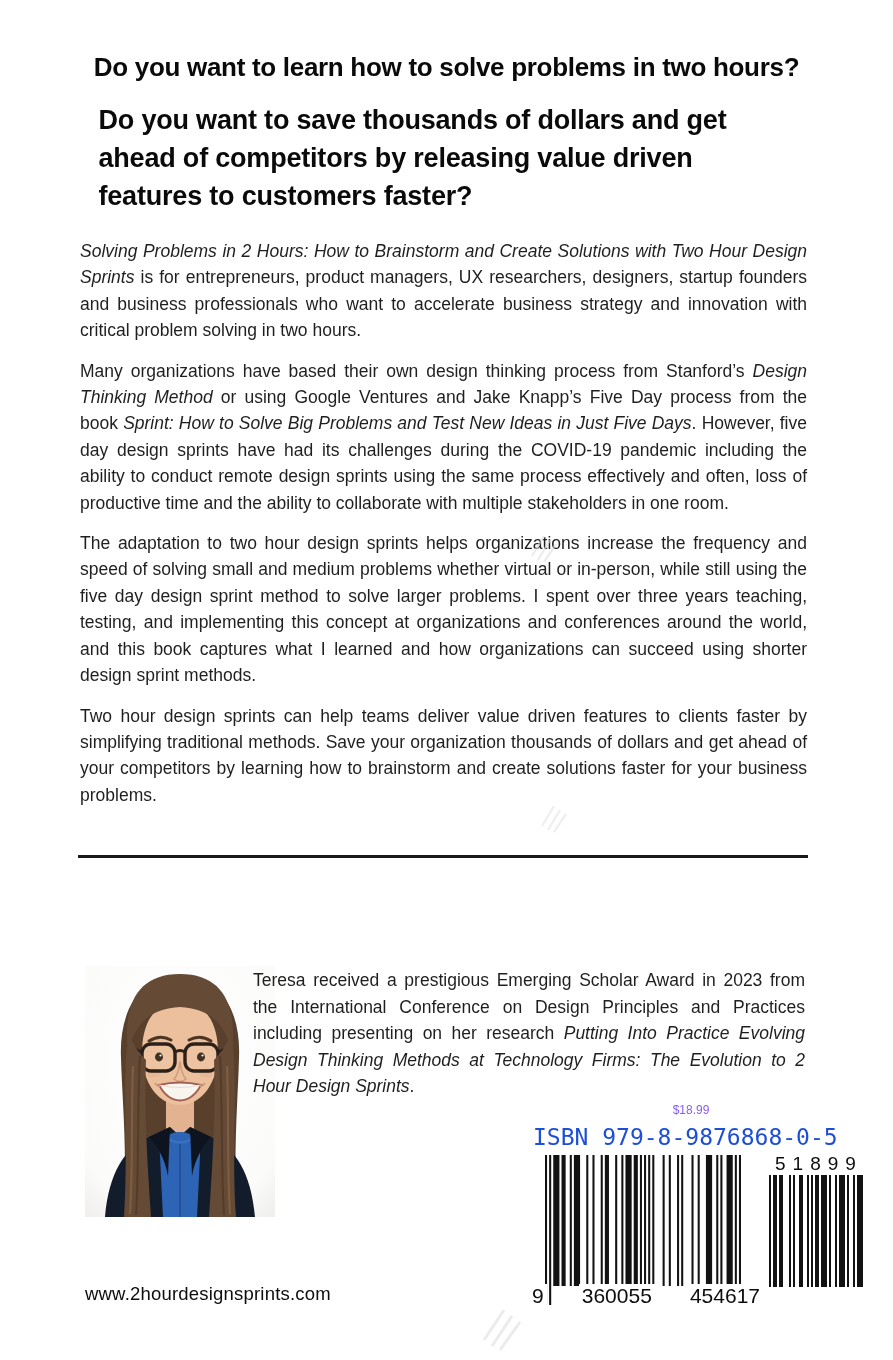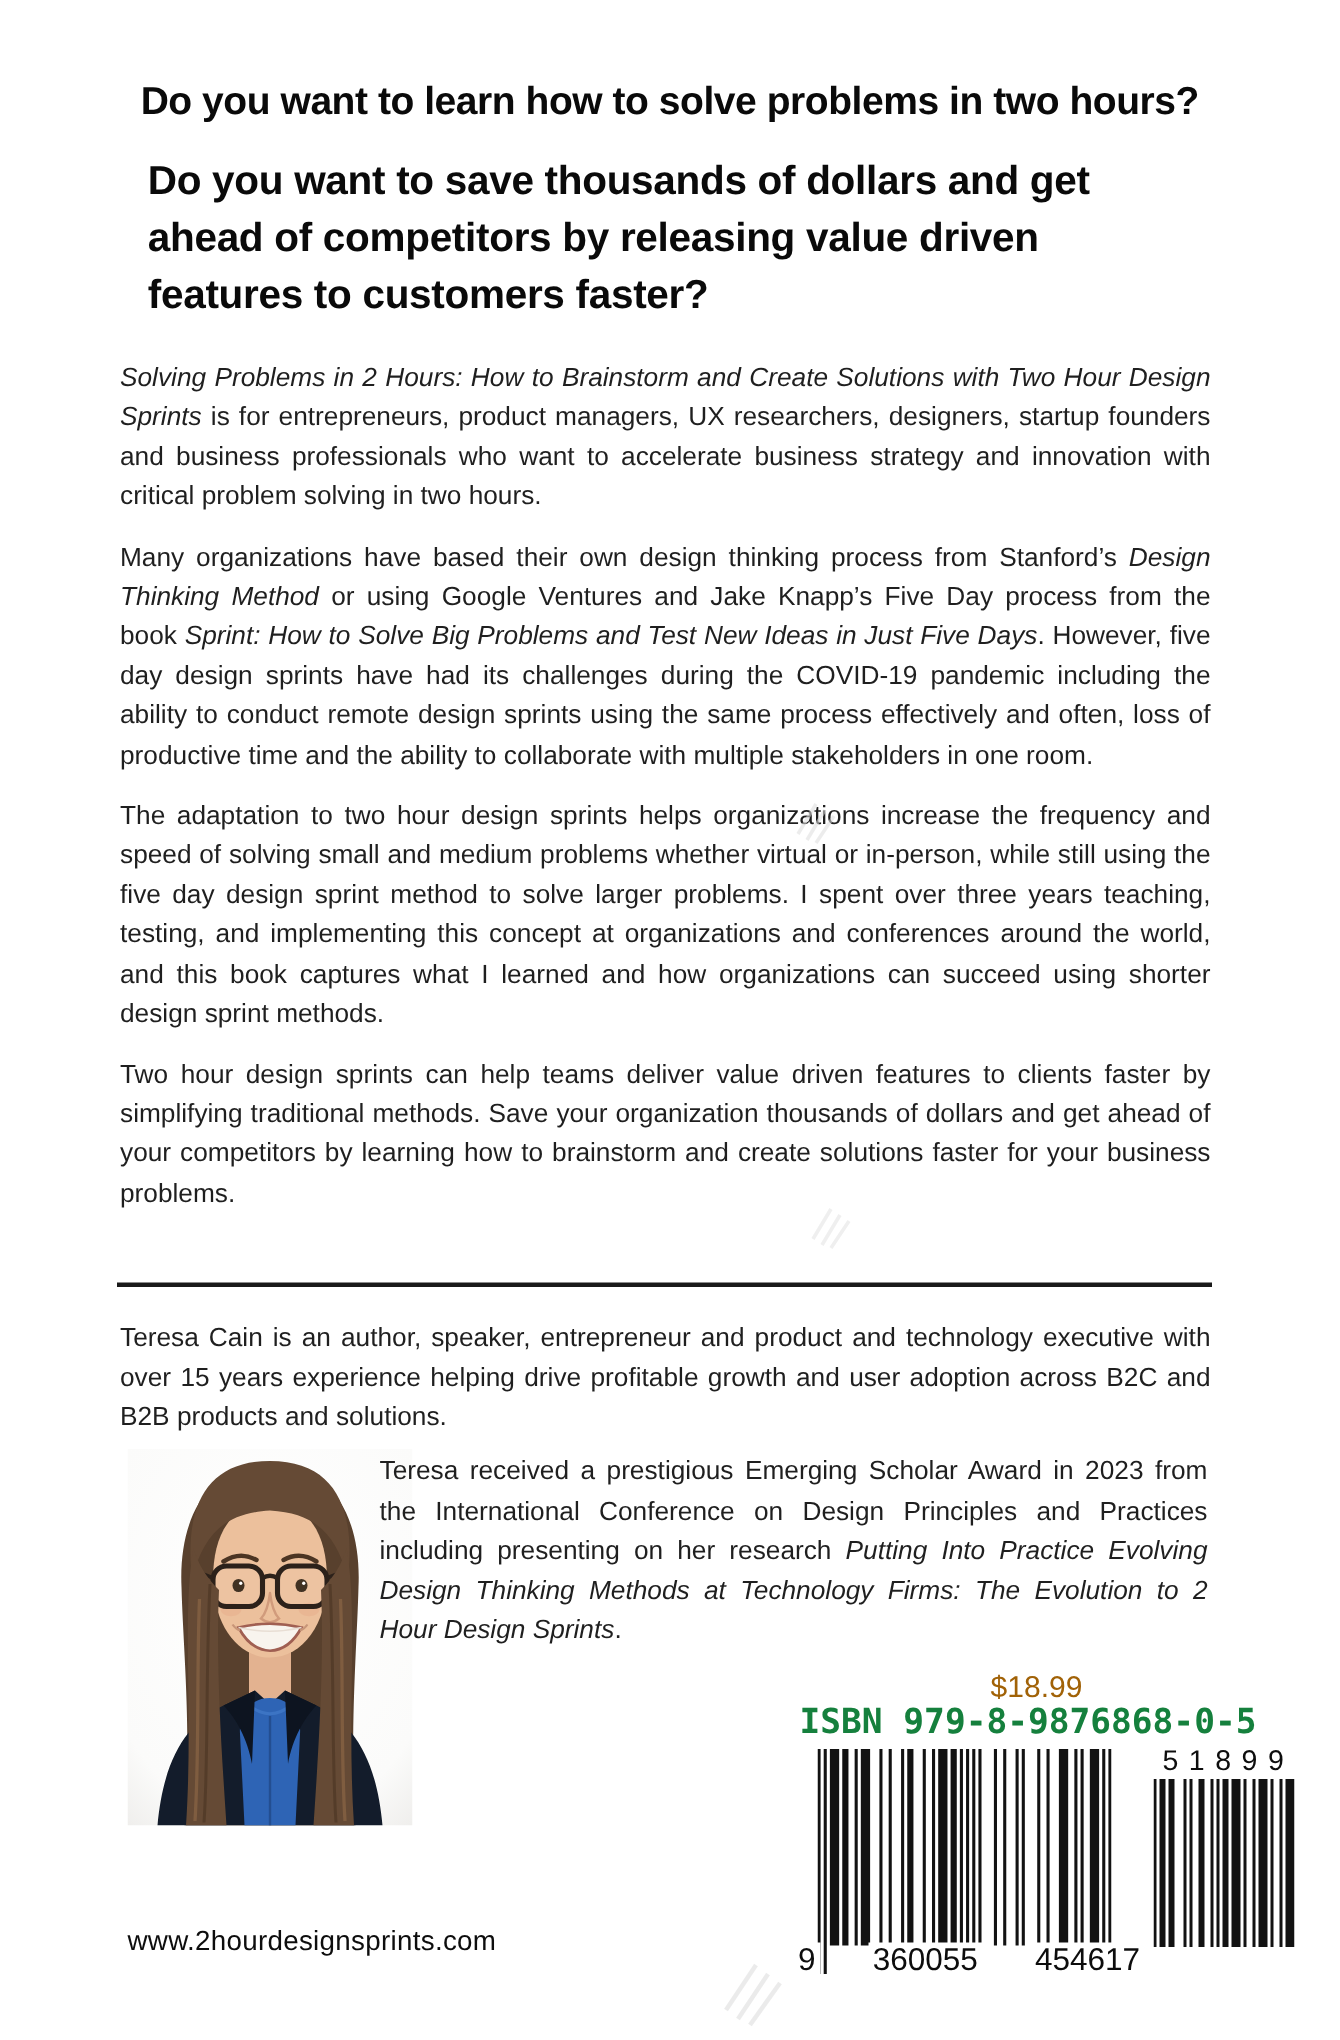--- a/index.html
+++ b/index.html
@@ -39,27 +39,27 @@
   }
   .photo svg{display:block;width:100%;height:100%;}
   .bio2{
     position:absolute;left:253px;top:967px;width:552px;
     font-size:17.5px;line-height:26.6px;text-align:justify;
   }
   .barcode-block{
     position:absolute;left:533px;top:1103px;width:316px;color:#111;
   }
   .price{
-    text-align:center;font-size:20px;color:#a16207;height:20px;margin-top:11px;
+    text-align:center;font-size:12px;color:#8b5cf6;height:20px;
   }
   .isbn{
     margin-top:1px;
     font-family:"DejaVu Sans Mono","Liberation Mono",monospace;
-    font-weight:700;font-size:23px;letter-spacing:0px;
-    white-space:nowrap;color:#15803d;
+    font-weight:400;font-size:23px;letter-spacing:0px;
+    white-space:nowrap;color:#1d4ed8;
   }
   .bars-row{position:relative;height:162px;margin-top:3px;}
   .main-barcode{position:absolute;left:12px;top:2px;width:196px;height:152px;}
   .main-barcode svg{position:absolute;left:0;top:0;}
   .ean-digits{
     position:absolute;left:-16px;top:129px;width:234px;
     display:flex;justify-content:space-between;
     font-size:21px;font-weight:400;color:#0d0d0d;
   }
   .ean-digits span{background:#ffffff;padding:0 3px;line-height:24px;}
@@ -85,21 +85,20 @@
 
   <div class="synopsis">
     <p><i>Solving Problems in 2 Hours:  How to Brainstorm and Create Solutions with Two Hour Design Sprints</i><span> is for entrepreneurs, product managers, UX researchers, designers, startup founders and business professionals who want to accelerate business strategy and innovation with critical problem solving in two hours.</span></p>
     <p><span>Many organizations have based their own design thinking process from Stanford’s </span><i>Design Thinking Method</i><span> or using Google Ventures and Jake Knapp’s Five Day process from the book </span><i>Sprint: How to Solve Big Problems and Test New Ideas in Just Five Days</i><span>. However, five day design sprints have had its challenges during the COVID-19 pandemic including the ability to conduct remote design sprints using the same process effectively and often, loss of productive time and the ability to collaborate with multiple stakeholders in one room.</span></p>
     <p>The adaptation to two hour design sprints helps organizations increase the frequency and speed of solving small and medium problems whether virtual or in-person, while still using the five day design sprint method to solve larger problems. I spent over three years teaching, testing, and implementing this concept at organizations and conferences around the world, and this book captures what I learned and how organizations can succeed using shorter design sprint methods.</p>
     <p>Two hour design sprints can help teams deliver value driven features to clients faster by simplifying traditional methods. Save your organization thousands of dollars and get ahead of your competitors by learning how to brainstorm and create solutions faster for your business problems.</p>
   </div>
 
   <div class="divider"></div>
 
-  <div class="bio1">Teresa Cain is an author, speaker, entrepreneur and product and technology executive with over 15 years experience helping drive profitable growth and user adoption across B2C and B2B products and solutions.</div>
 
   <div class="photo">
     <svg viewBox="0 0 190 251">
       <defs>
         <radialGradient id="pbg" cx="50%" cy="38%" r="80%">
           <stop offset="0%" stop-color="#ffffff"></stop>
           <stop offset="78%" stop-color="#fbfbfa"></stop>
           <stop offset="100%" stop-color="#efeeec"></stop>
         </radialGradient>
       </defs>

